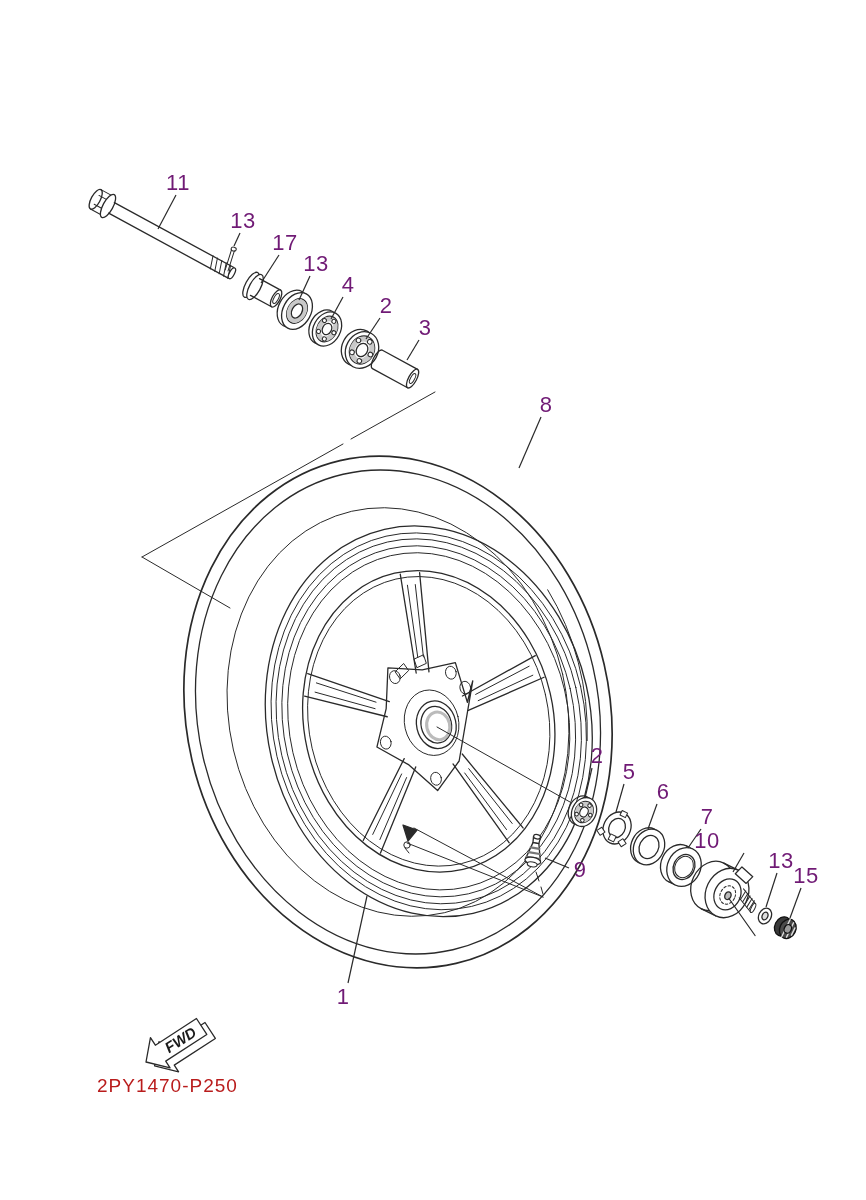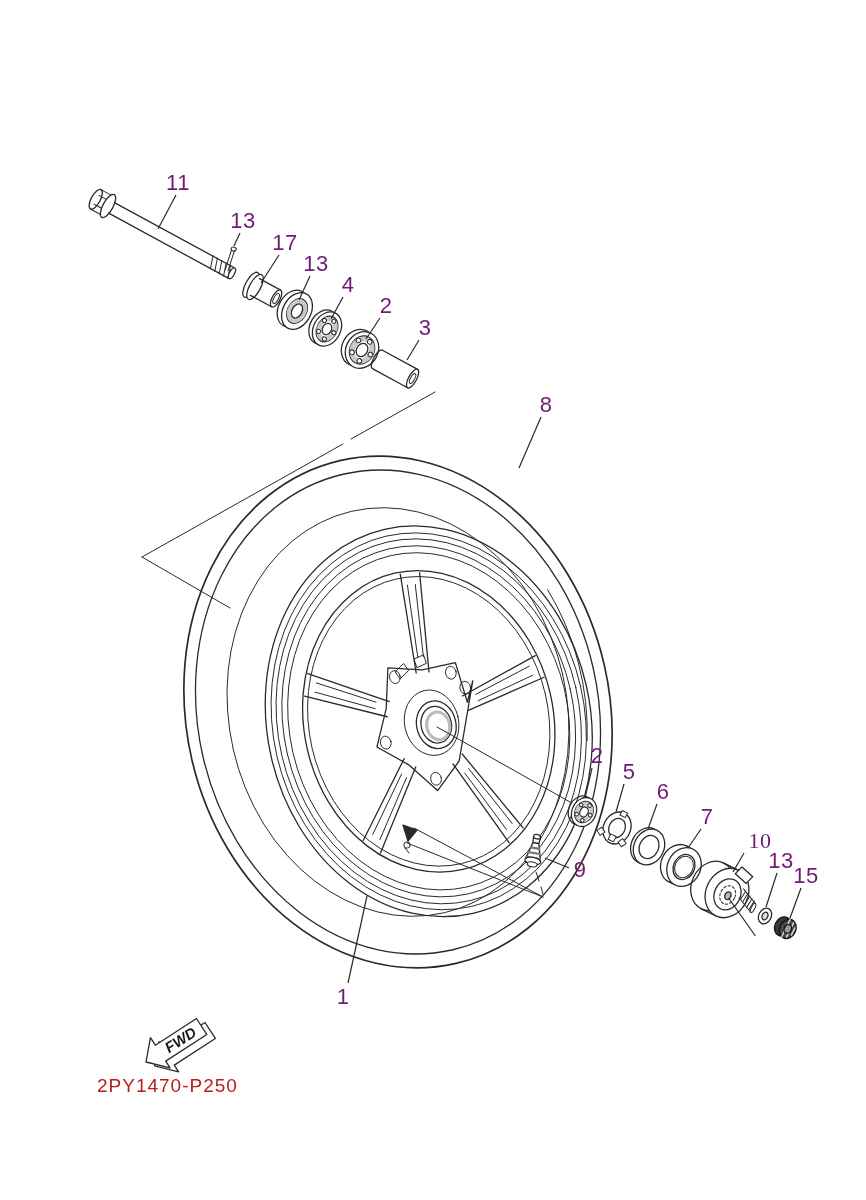--- a/index.html
+++ b/index.html
@@ -257,19 +257,19 @@
       <div class="callout" style="left: 348px; top: 285px;">4</div>
       <div class="callout" style="left: 386px; top: 306px;">2</div>
       <div class="callout" style="left: 425px; top: 328px;">3</div>
       <div class="callout" style="left: 546px; top: 405px;">8</div>
       <div class="callout" style="left: 343px; top: 997px;">1</div>
       <div class="callout" style="left: 580px; top: 870px;">9</div>
       <div class="callout" style="left: 597px; top: 756px;">2</div>
       <div class="callout" style="left: 629px; top: 772px;">5</div>
       <div class="callout" style="left: 663px; top: 792px;">6</div>
       <div class="callout" style="left: 707px; top: 817px;">7</div>
-      <div class="callout" style="left: 760px; top: 841px; font-family: Liberation Serif, serif;">10</div>
+      <div class="callout" style="left: 707px; top: 841px;">10</div>
       <div class="callout" style="left: 781px; top: 861px;">13</div>
       <div class="callout" style="left: 806px; top: 876px; text-align: right;">15</div>
     </div>
 
 <div class="diagram-code">2PY1470-P250</div>
 </div>
 
 </body></html>

